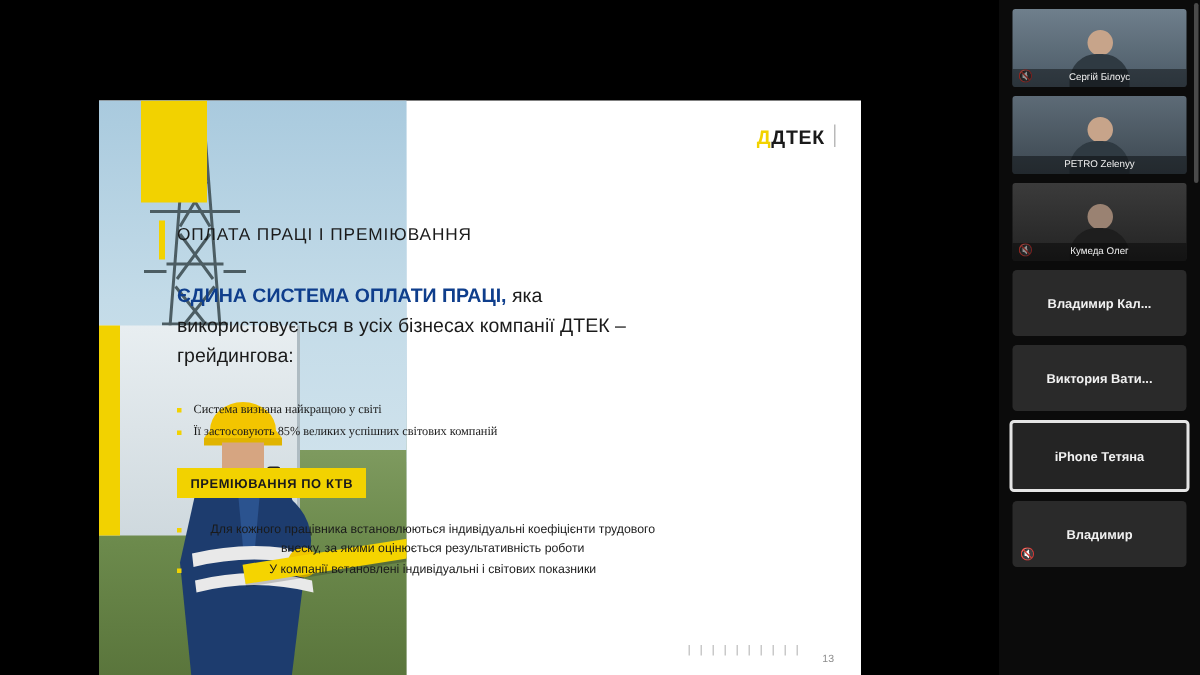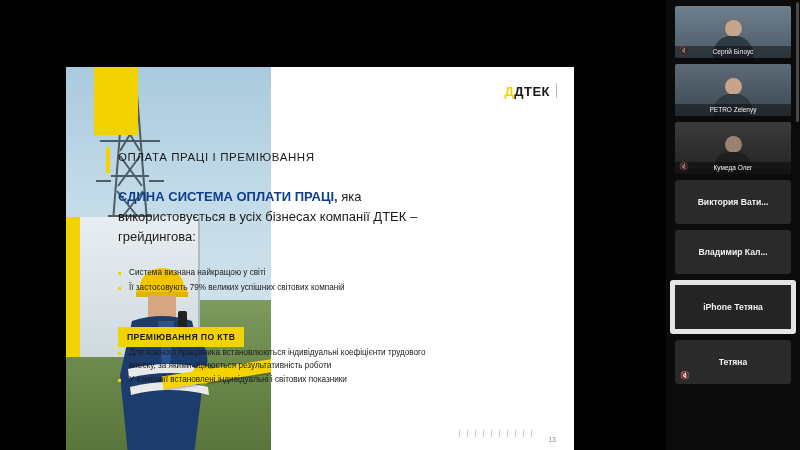--- a/index.html
+++ b/index.html
@@ -139,44 +139,46 @@
     width: 320px;
     font-size: 13px;
     line-height: 1.55;
     color: #1a1a1a;
   }
   .lead b { color: #0f3e8c; }
   .bullets1 {
     position: absolute;
     left: 52px; top: 200px;
     width: 320px;
+    font-family: Liberation Serif, serif;
   }
   .bullets2 {
     position: absolute;
     left: 52px; top: 280px;
     width: 330px;
+    text-align: center;
   }
   .bullets1 .b, .bullets2 .b {
     position: relative;
     padding-left: 11px;
     font-size: 8.2px;
     line-height: 1.55;
     color: #1a1a1a;
     margin-bottom: 2px;
   }
   .bullets1 .b::before, .bullets2 .b::before {
     content: "";
     position: absolute;
     left: 0; top: 5px;
     width: 3px; height: 3px;
     background: #f2d200;
   }
   .subhead {
     position: absolute;
-    left: 52px; top: 260px;
+    left: 52px; top: 245px;
     padding: 5px 9px 5px 9px;
     background: #f2d200;
     font-size: 8.6px;
     font-weight: bold;
     letter-spacing: .4px;
     color: #1a1a1a;
   }
   .dots {
     position: absolute;
     right: 42px; bottom: 18px;
@@ -269,21 +271,21 @@
     font-size: 8.6px;
     font-weight: bold;
     color: #f1f1f1;
     max-width: 104px;
     white-space: nowrap;
     overflow: hidden;
     text-overflow: ellipsis;
     text-align: center;
   }
   .ntile.active {
-    border: 5px solid #e5e5e5;
+    border: 2px solid #e5e5e5;
     background: #242424;
   }
   .ntile .mic-muted { left: 5px; bottom: 4px; }
 
   .rail-scroll {
     position: absolute;
     right: 1px; top: 2px;
     width: 3px; height: 120px;
     background: #4a4a4a;
     border-radius: 2px;
@@ -349,21 +351,21 @@
 
       <div class="title-bar"></div>
       <div class="slide-title">ОПЛАТА ПРАЦІ І ПРЕМІЮВАННЯ</div>
 
       <div class="lead">
         <b>ЄДИНА СИСТЕМА ОПЛАТИ ПРАЦІ,</b><span> яка використовується в усіх бізнесах компанії ДТЕК – грейдингова:</span>
       </div>
 
       <div class="bullets1">
         <div class="b">Система визнана найкращою у світі</div>
-        <div class="b">Її застосовують 79% великих успішних світових компаній</div>
+        <div class="b">Її застосовують 85% великих успішних світових компаній</div>
       </div>
 
       <div class="subhead">ПРЕМІЮВАННЯ ПО КТВ</div>
 
       <div class="bullets2">
         <div class="b">Для кожного працівника встановлюються індивідуальні коефіцієнти трудового внеску, за якими оцінюється результативність роботи</div>
         <div class="b">У компанії  встановлені індивідуальні і світових показники</div>
       </div>
 
       <div class="dots">
@@ -399,30 +401,30 @@
     </div>
 
     <div class="tile video-c">
       <div class="head"></div>
       <div class="body"></div>
       <div class="mic-muted">🔇</div>
       <div class="name-strip">Кумеда Олег</div>
     </div>
 
     <div class="ntile">
+      <div class="nlabel">Владимир Кал...</div>
+    </div>
+
+    <div class="ntile">
       <div class="nlabel">Виктория Вати...</div>
-    </div>
-
-    <div class="ntile">
-      <div class="nlabel">Владимир Кал...</div>
     </div>
 
     <div class="ntile active">
       <div class="nlabel">iPhone Тетяна</div>
     </div>
 
     <div class="ntile">
-      <div class="nlabel">Тетяна</div>
+      <div class="nlabel">Владимир</div>
       <div class="mic-muted">🔇</div>
     </div>
   </div>
 
 </div>
 
 </body></html>

